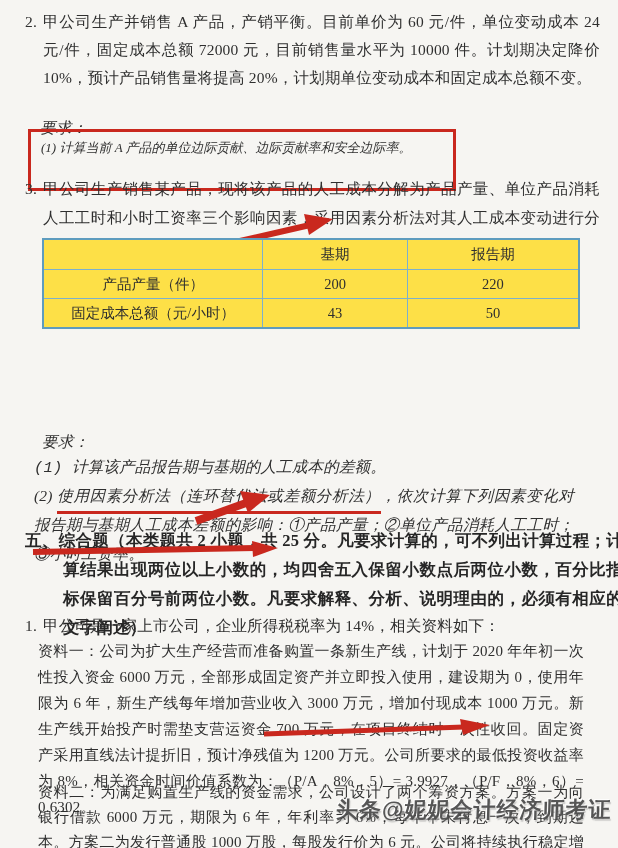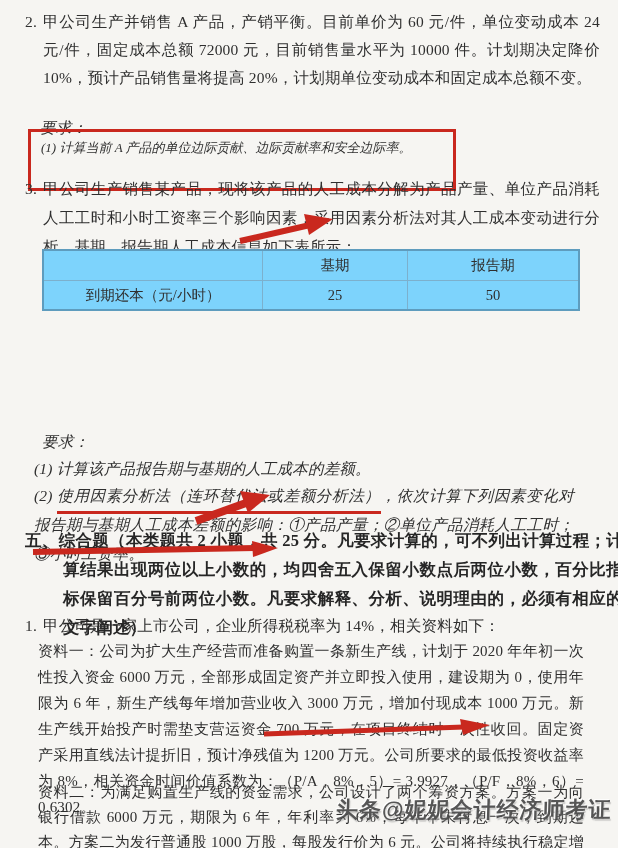--- a/index.html
+++ b/index.html
@@ -17,23 +17,23 @@
   .kai { font-style:italic;margin-top:30px; }           
   .redbox {
     position:absolute; border:3px solid #c9281e;
     padding:3px 8px 4px 10px; box-sizing:border-box;
   }
   .redbox .rline { font-size:13px; line-height:26px; white-space:nowrap; }
   .req-underline {
     border-bottom:3px solid #c9281e; padding-bottom:7px;
   }
   table.cost-table {
-    position:absolute; left:42px; top:249px; width:538px;
+    position:absolute; left:42px; top:238px; width:538px;
     border-collapse:collapse; table-layout:fixed;
-    border:2px solid #5e9cbe; background:#7dd3fc;
+    border:2px solid #5e9cbe; background:#fde047;
   }
   table.cost-table td {
     border:1px solid #7cb0cd; text-align:center; vertical-align:middle;
     font-size:14.5px; color:#2f2f2f; height:28px; padding:0 4px;
   }
   table.cost-table tr.thead td { height:29px; }
   .sec-heading {
     position:absolute; font-weight:bold; font-size:16.5px; line-height:29px;
     text-align:justify; color:#262626; letter-spacing:0.2px;
     padding-left:38px; text-indent:-38px;
@@ -79,30 +79,35 @@
         <col style="width:27%">
         <col style="width:32%">
       </colgroup>
     <tbody>
         <tr class="thead">
       <td></td>
       <td>基期</td>
       <td>报告期</td>
     </tr>
     <tr>
-      <td>到期还本（元/小时）</td>
-      <td>25</td>
+      <td>产品产量（件）</td>
+      <td>200</td>
+      <td>220</td>
+    </tr>
+    <tr>
+      <td>固定成本总额（元/小时）</td>
+      <td>43</td>
       <td>50</td>
     </tr>
   </tbody>
     </table>
 
   <div class="para kai" style="left:42px; top:398px;">要求：</div>
 
-  <div class="para kai" style="left:34px; top:424px; width:535px; line-height:29px;">(1) 计算该产品报告期与基期的人工成本的差额。</div>
+  <div class="para kai" style="left:34px; top:424px; width:535px; line-height:29px;font-family:Liberation Mono, monospace;">(1) 计算该产品报告期与基期的人工成本的差额。</div>
 
   <div class="para kai" style="left:34px; top:451px; width:540px; line-height:29px;">
     <span>(2) </span><span class="req-underline">使用因素分析法（连环替代法或差额分析法）</span><span>，依次计算下列因素变化对报告期与基期人工成本差额的影响：①产品产量；②单位产品消耗人工工时；③小时工资率。</span>
   </div>
 
   <svg class="annot" style="left:190px; top:486px;" width="88" height="40" viewBox="0 0 88 40">
     <line x1="6" y1="35" x2="56" y2="17" stroke="#c9281e" stroke-width="8"></line>
     <polygon points="50,5 80,9 58,27" fill="#c9281e"></polygon>
   </svg>
 

